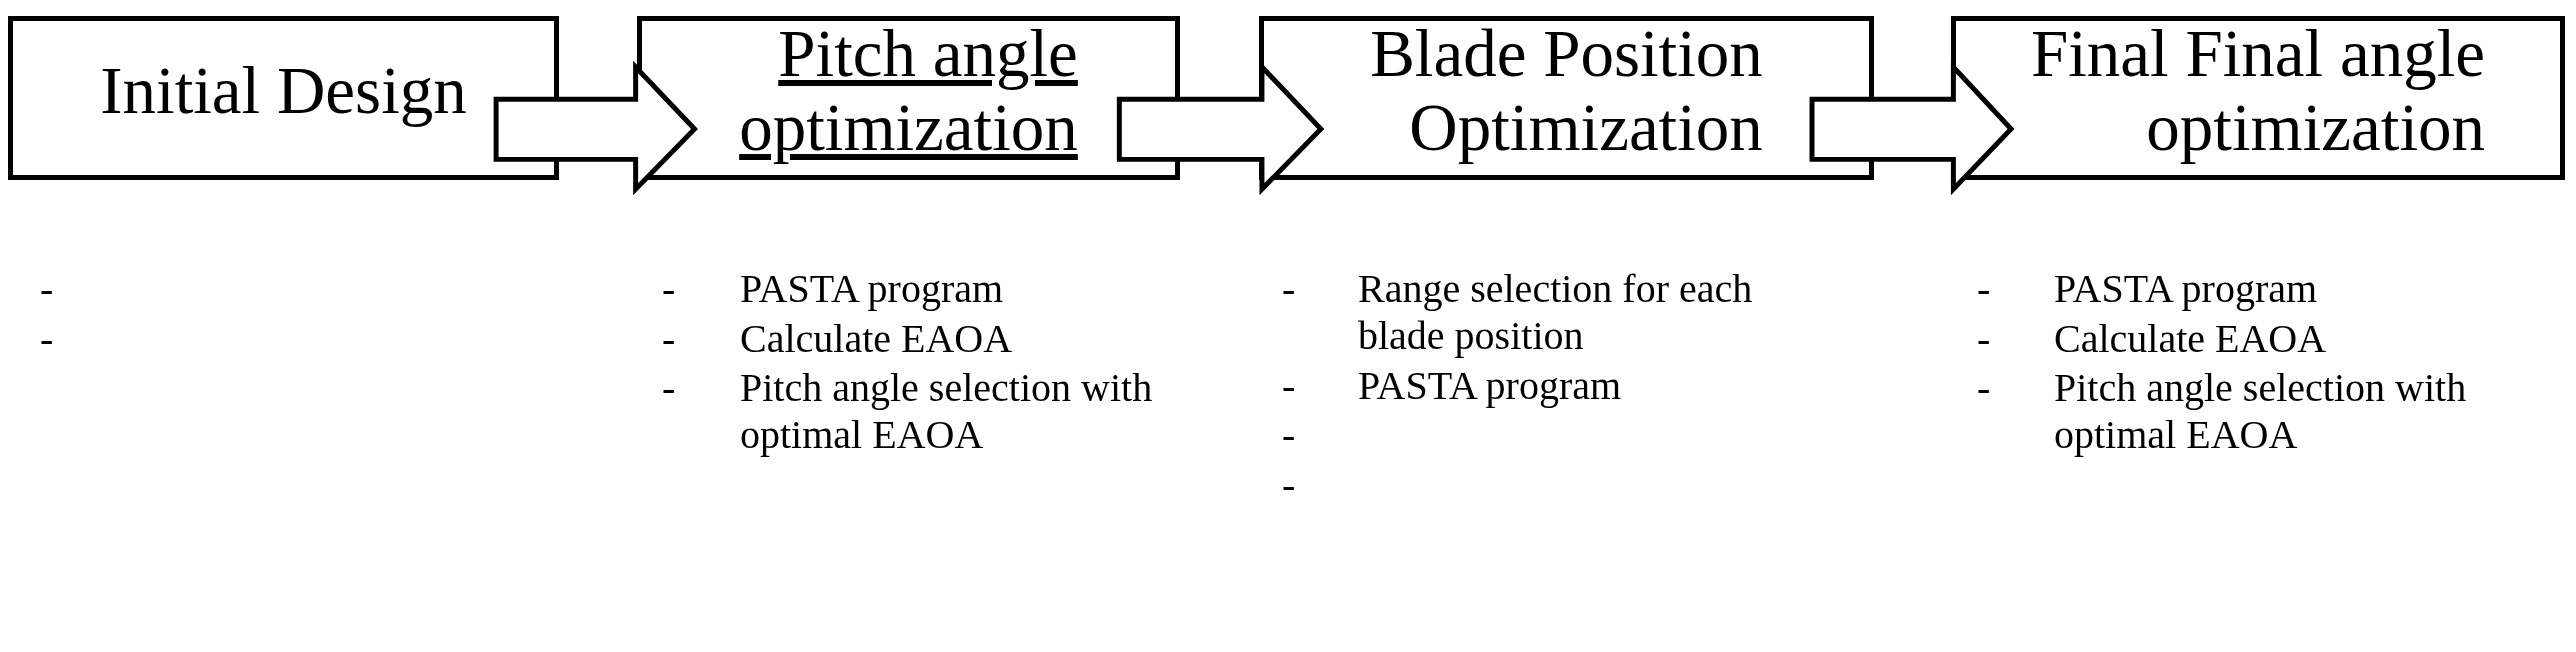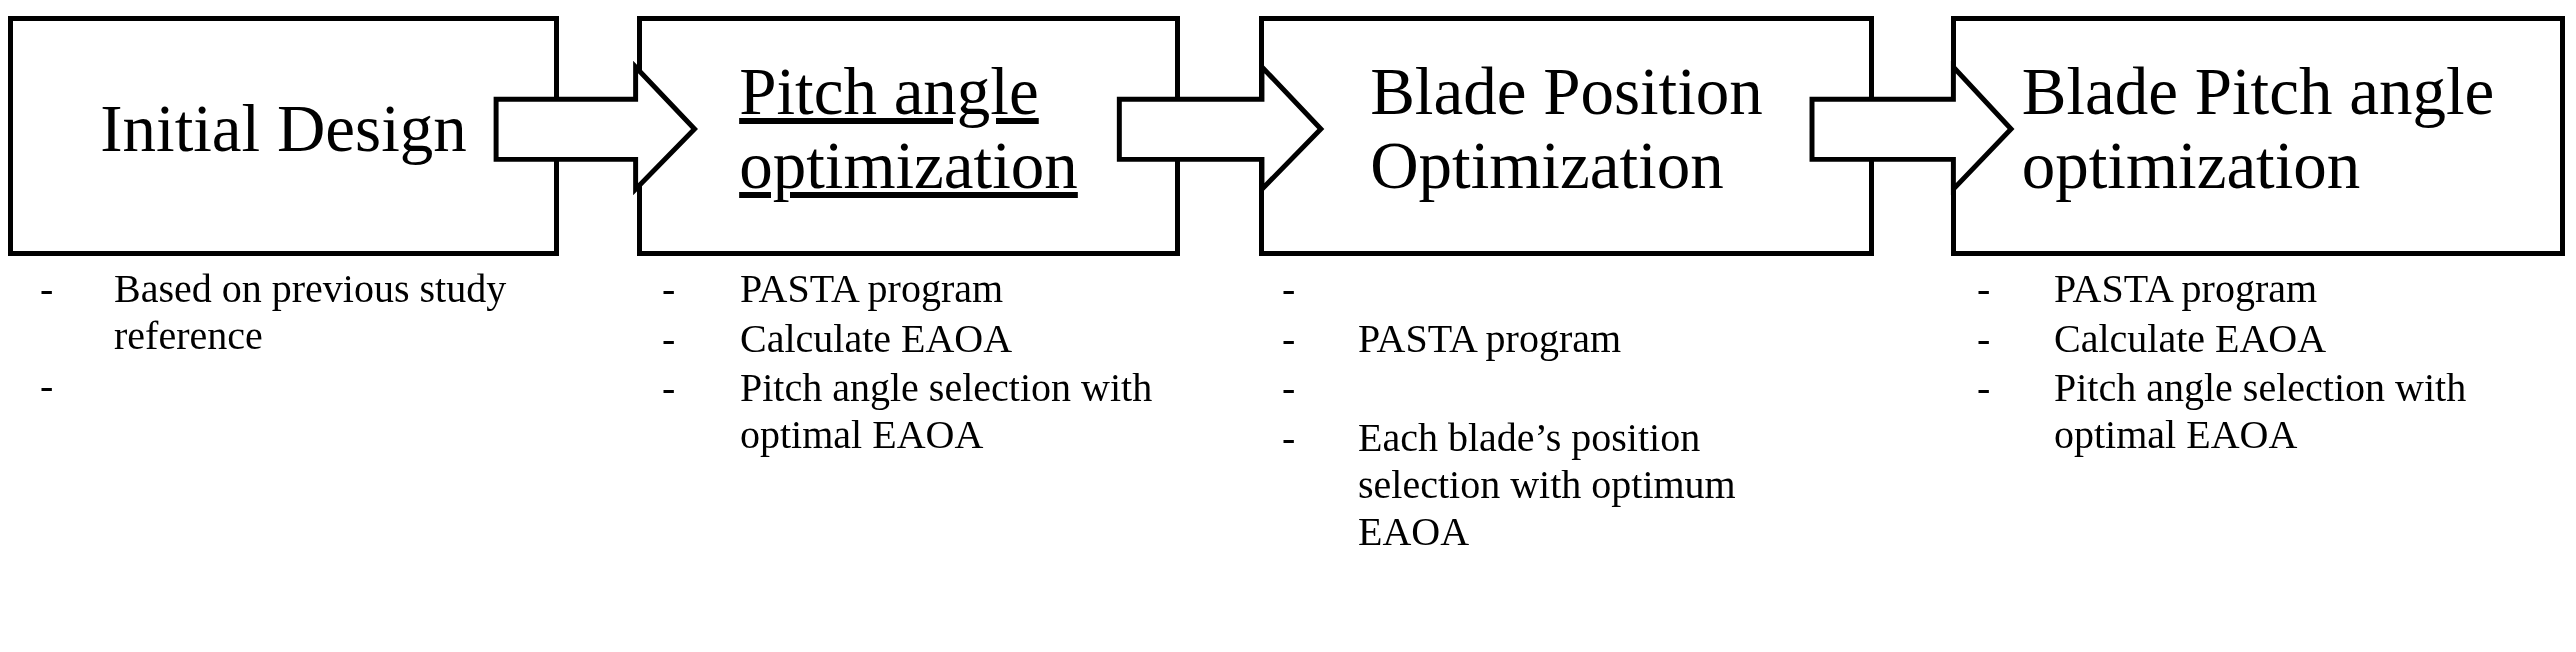--- a/index.html
+++ b/index.html
@@ -8,28 +8,28 @@
     width: 2576px;
     height: 653px;
     background: #ffffff;
     color: #000000;
     font-family: "Liberation Serif", serif;
     overflow: hidden;
   }
   .step-box {
     position: absolute;
     top: 15.5px;
-    height: 240px;
+    height: 164px;
     box-sizing: border-box;
     border: 5px solid #000000;
     background: #ffffff;
     display: flex;
     align-items: center;
     justify-content: center;
-    text-align: left;
+    text-align: right;
     padding-bottom: 15px;
   }
   #box1 { left: 8px;   width: 551px; }
   #box2 { left: 637px; width: 543px; text-decoration: underline; }
   #box3 { left: 1259px; width: 615px; }
   #box4 { left: 1951px; width: 614px; }
   .step-title {
     font-size: 67px;
     line-height: 74px;
     white-space: pre-line;
@@ -73,35 +73,33 @@
   </div>
   <div class="step-box" id="box2">
     <div class="step-title">Pitch angle
 optimization</div>
   </div>
   <div class="step-box" id="box3">
     <div class="step-title">Blade Position
 Optimization</div>
   </div>
   <div class="step-box" id="box4">
-    <div class="step-title">Blade Pitch angle
+    <div class="step-title">Final Final angle
 optimization</div>
   </div>
 
   <svg class="arrow-layer" viewBox="0 0 4154 1053">
     <polygon points="800,160 1025,160 1025,108 1120,208 1025,305 1025,257 800,257"></polygon>
     <polygon points="1805,160 2035,160 2035,108 2130,208 2035,305 2035,257 1805,257"></polygon>
     <polygon points="2922,160 3150,160 3150,108 3243,208 3150,305 3150,257 2922,257"></polygon>
   </svg>
 
   <div class="bullet-list" id="list1">
     <div class="li">
       <span class="dash">-</span>
-      <span class="txt">Based on previous study
-reference</span>
     </div>
     <div class="li">
       <span class="dash">-</span>
     </div>
   </div>
 
   <div class="bullet-list" id="list2">
     <div class="li">
       <span class="dash">-</span>
       <span class="txt">PASTA program</span>
@@ -113,33 +111,32 @@
     <div class="li">
       <span class="dash">-</span>
       <span class="txt">Pitch angle selection with
 optimal EAOA</span>
     </div>
   </div>
 
   <div class="bullet-list" id="list3">
     <div class="li">
       <span class="dash">-</span>
+      <span class="txt">Range selection for each
+blade position</span>
     </div>
     <div class="li">
       <span class="dash">-</span>
       <span class="txt">PASTA program</span>
     </div>
     <div class="li">
       <span class="dash">-</span>
     </div>
     <div class="li">
       <span class="dash">-</span>
-      <span class="txt">Each blade’s position
-selection with optimum
-EAOA</span>
     </div>
   </div>
 
   <div class="bullet-list" id="list4">
     <div class="li">
       <span class="dash">-</span>
       <span class="txt">PASTA program</span>
     </div>
     <div class="li">
       <span class="dash">-</span>

